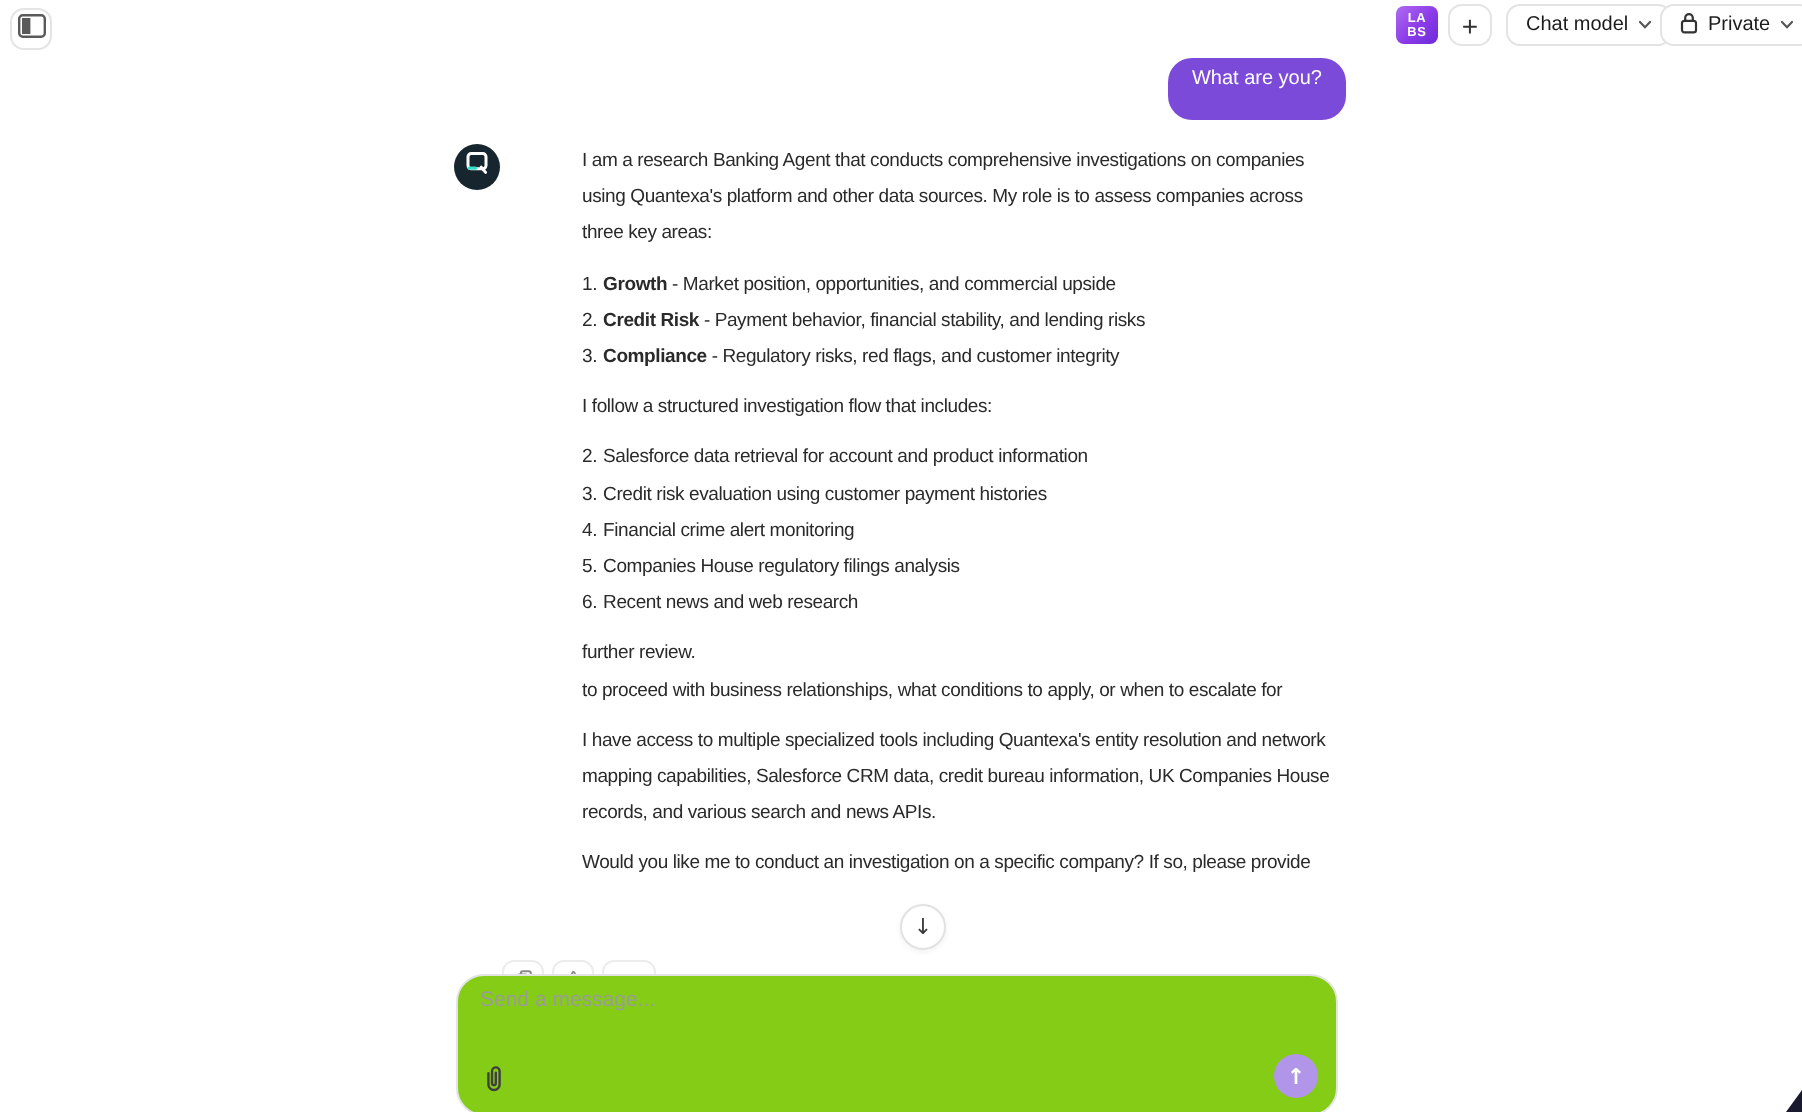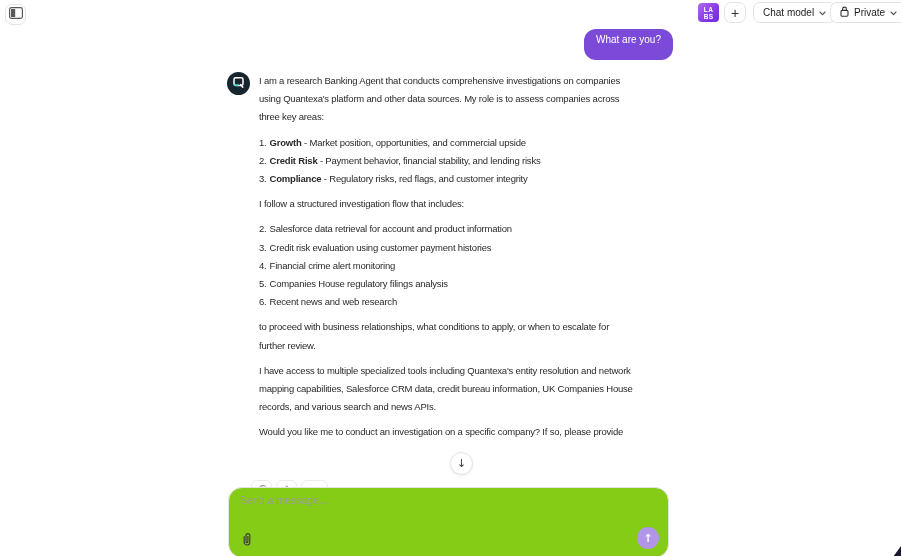--- a/index.html
+++ b/index.html
@@ -37,21 +37,21 @@
   .chat-model-btn { left: 753px; }
   .private-btn { left: 830px; }
   .chev { display: inline-block; }
   
   .chat-col { position: absolute; left: 227px; top: 29px; width: 446px; }
   .user-row { display: flex; justify-content: flex-end; }
   .user-bubble {
     background: #7c4ad8; color: #fff; font-size: 10px;
     height: 31px; line-height: 22px; padding: 0 12px; border-radius: 12px;
   }
-  .assistant-row { display: flex; margin-top: 12px; }
+  .assistant-row { display: flex; margin-top: 12px; gap: 32px; }
   .avatar {
     flex: 0 0 23px; width: 23px; height: 23px; border-radius: 50%;
     background: #17262e; margin-right: 9px;
     display: flex; align-items: center; justify-content: center;
   }
   .msg-body { font-size: 9.5px; letter-spacing: -0.2px; color: #2a2a2a; }
   .block { margin-bottom: 7px; }
   .block:last-child { margin-bottom: 0; }
   .line { line-height: 18.2px; white-space: nowrap; }
   .line .num { margin-right: 3px; }
@@ -181,22 +181,22 @@
 
       <div class="block">
         <div class="line"><span class="num">2.</span><span>Salesforce data retrieval for account and product information</span></div>
         <div class="line"><span class="num">3.</span><span>Credit risk evaluation using customer payment histories</span></div>
         <div class="line"><span class="num">4.</span><span>Financial crime alert monitoring</span></div>
         <div class="line"><span class="num">5.</span><span>Companies House regulatory filings analysis</span></div>
         <div class="line"><span class="num">6.</span><span>Recent news and web research</span></div>
       </div>
 
       <div class="block">
+        <div class="line">further review.</div>
         <div class="line">to proceed with business relationships, what conditions to apply, or when to escalate for</div>
-        <div class="line">further review.</div>
       </div>
 
       <div class="block">
         <div class="line">I have access to multiple specialized tools including Quantexa's entity resolution and network</div>
         <div class="line">mapping capabilities, Salesforce CRM data, credit bureau information, UK Companies House</div>
         <div class="line">records, and various search and news APIs.</div>
       </div>
 
       <div class="block">
         <div class="line">Would you like me to conduct an investigation on a specific company? If so, please provide</div>

